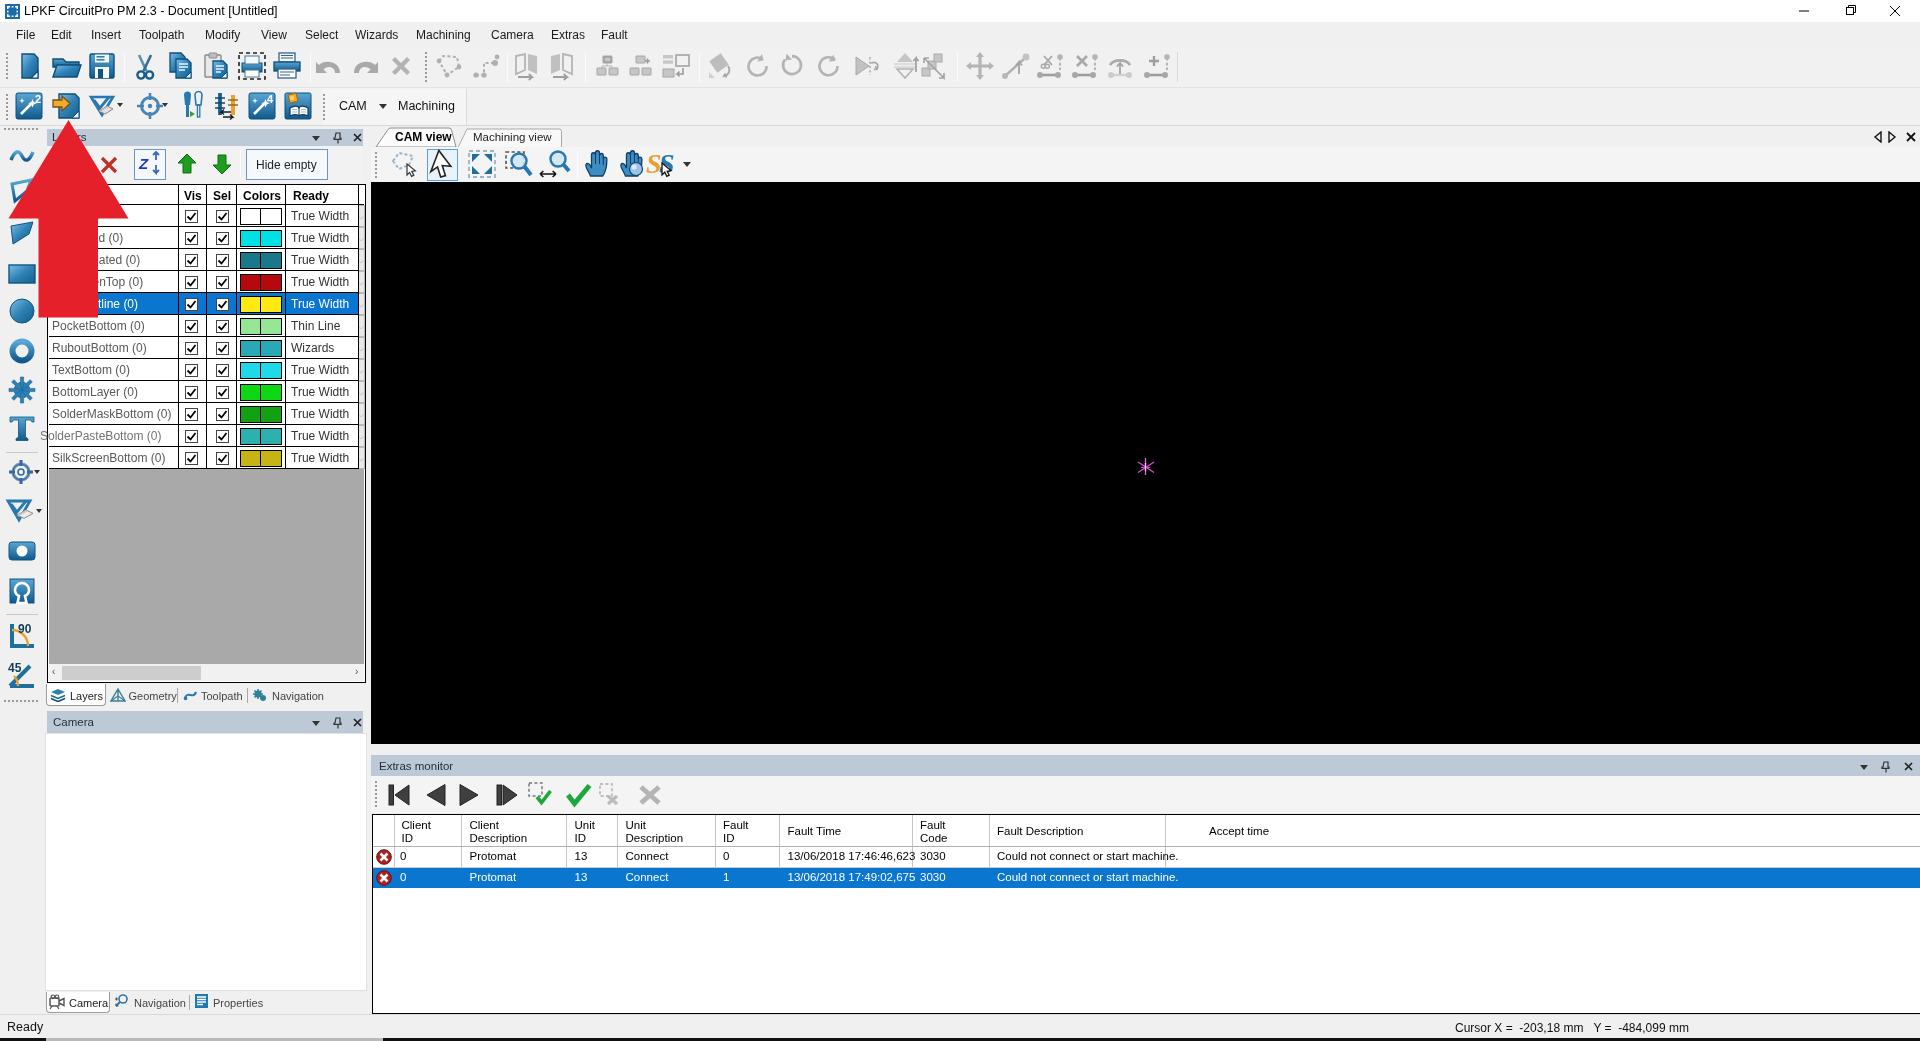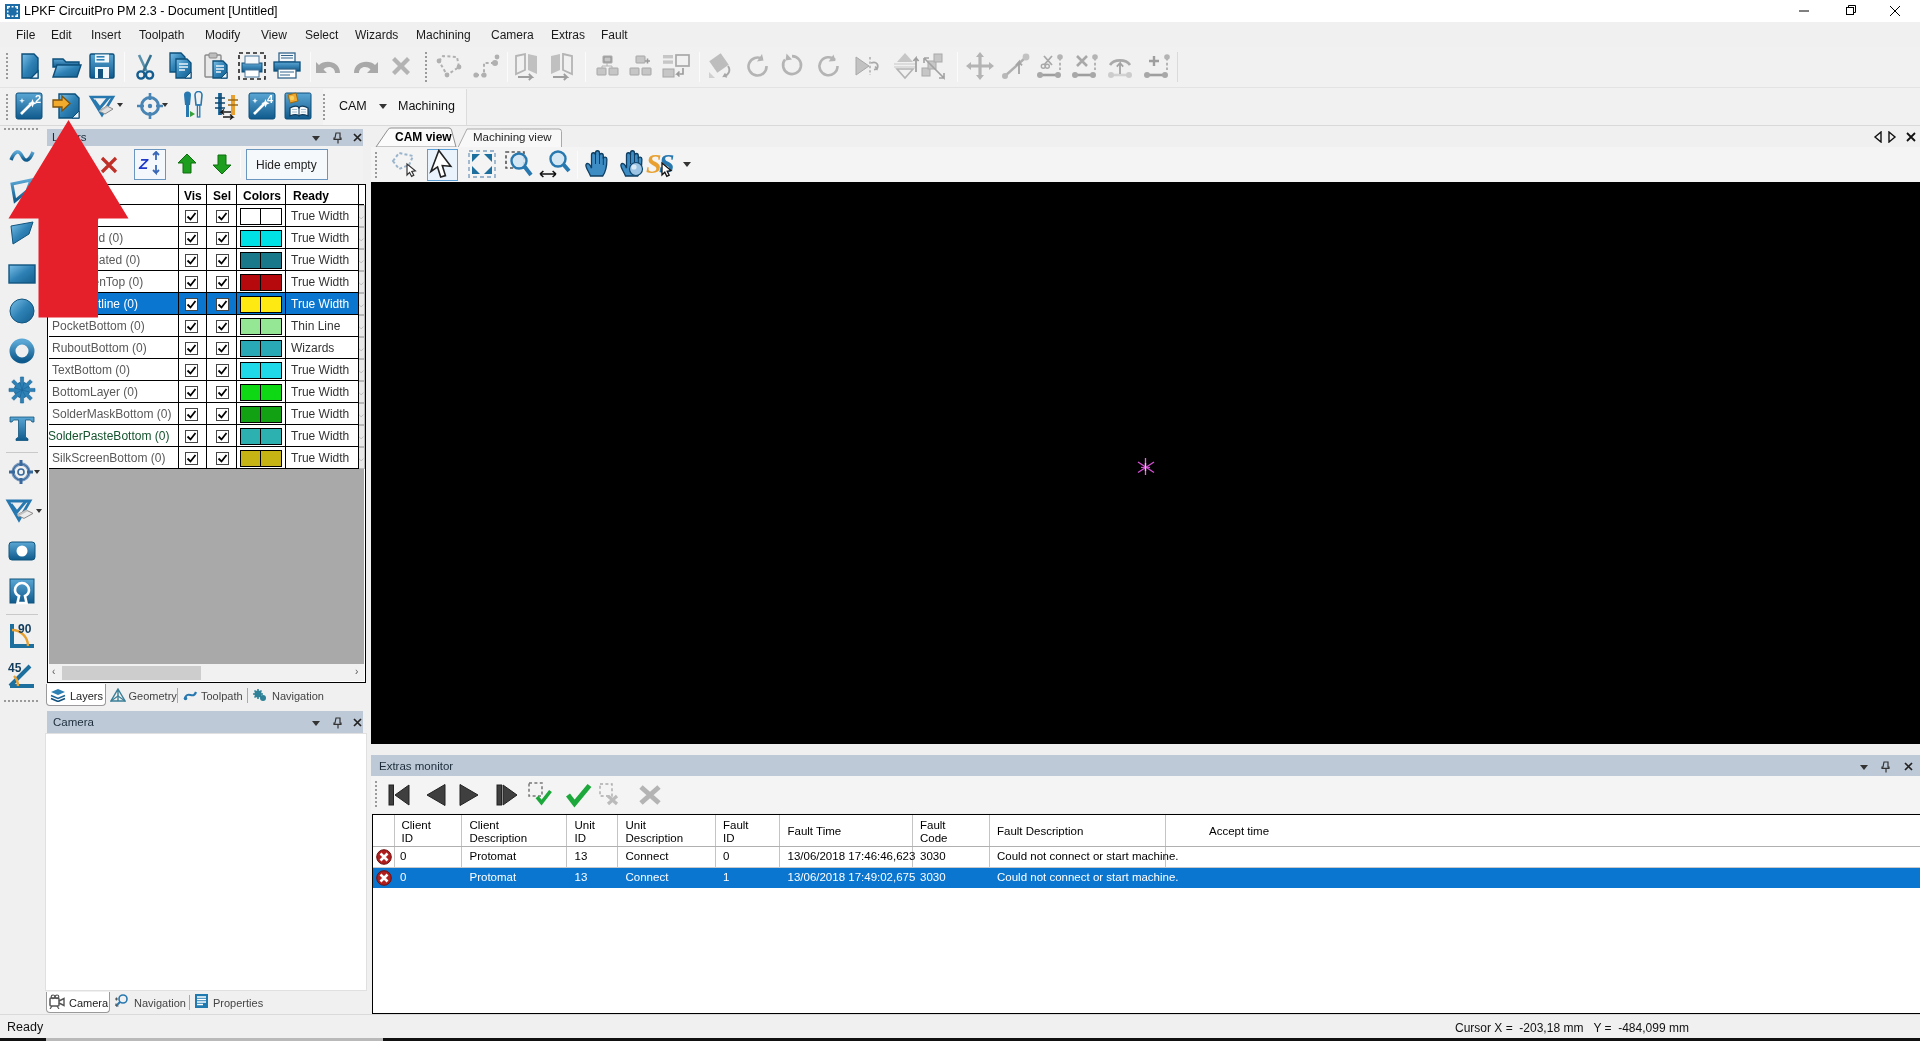--- a/index.html
+++ b/index.html
@@ -551,21 +551,21 @@
     </svg></div>
 <div class="a" style="left:216px;top:407.5px"><svg width="13" height="13" viewBox="0 0 13 13">
       <rect x="0.5" y="0.5" width="12" height="12" fill="#fff" stroke="#444"></rect>
       <path d="M2.5 6.5 L5.5 9.5 L10.5 3" fill="none" stroke="#000" stroke-width="1.8"></path>
     </svg></div>
 <div class="a" style="left:239.5px;top:405.5px;width:42px;height:17px;background:#12a112;border:1.2px solid #000"></div>
 <div class="a" style="left:260px;top:405.5px;width:1.2px;height:17px;background:#000"></div>
 <div class="a tx" style="left:291px;top:407px;font-size:12px;color:#333">True Width</div>
 <div class="a" style="left:357.5px;top:403px;width:7px;height:22px;background:#e8e8e8;border:1px solid #b8b8b8;color:#555;font-size:7px;text-align:center;line-height:22px">⌵</div>
 <div class="a" style="left:48.5px;top:425px;width:315.5px;height:22px;background:#fff;border-bottom:1px solid #000"></div>
-<div class="a tx" style="left:48px;top:429px;font-size:12px;color:#14532d">SolderPasteBottom (0)</div>
+<div class="a tx" style="left:40px;top:429px;font-size:12px;color:#737373">SolderPasteBottom (0)</div>
 <div class="a" style="left:185px;top:429.5px"><svg width="13" height="13" viewBox="0 0 13 13">
       <rect x="0.5" y="0.5" width="12" height="12" fill="#fff" stroke="#444"></rect>
       <path d="M2.5 6.5 L5.5 9.5 L10.5 3" fill="none" stroke="#000" stroke-width="1.8"></path>
     </svg></div>
 <div class="a" style="left:216px;top:429.5px"><svg width="13" height="13" viewBox="0 0 13 13">
       <rect x="0.5" y="0.5" width="12" height="12" fill="#fff" stroke="#444"></rect>
       <path d="M2.5 6.5 L5.5 9.5 L10.5 3" fill="none" stroke="#000" stroke-width="1.8"></path>
     </svg></div>
 <div class="a" style="left:239.5px;top:427.5px;width:42px;height:17px;background:#2cb0b0;border:1.2px solid #000"></div>
 <div class="a" style="left:260px;top:427.5px;width:1.2px;height:17px;background:#000"></div>

